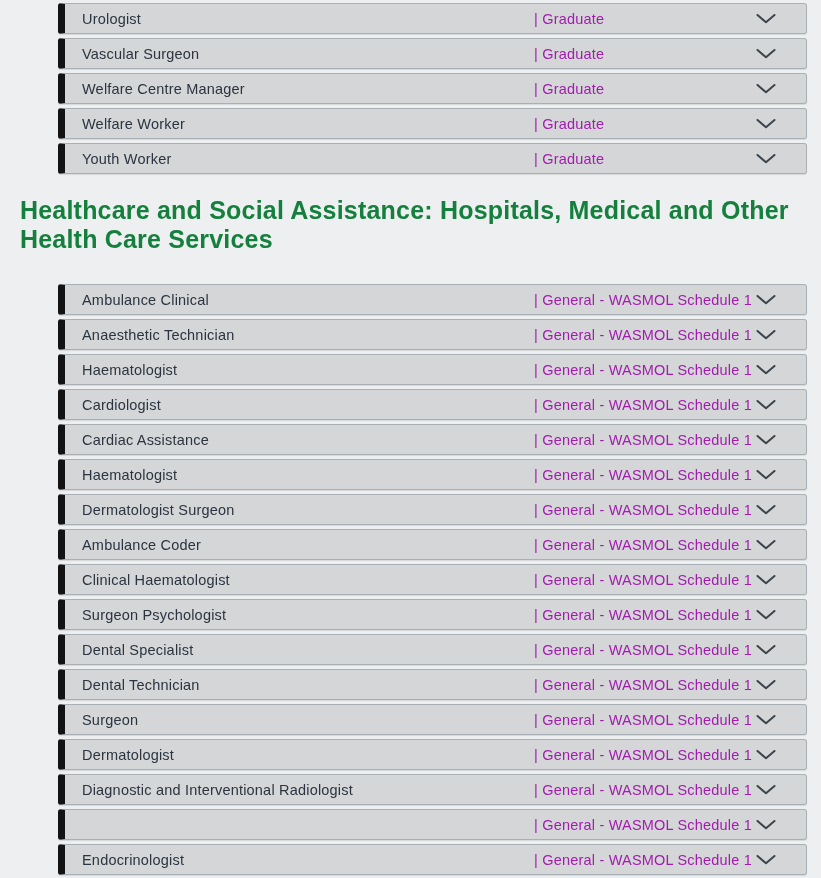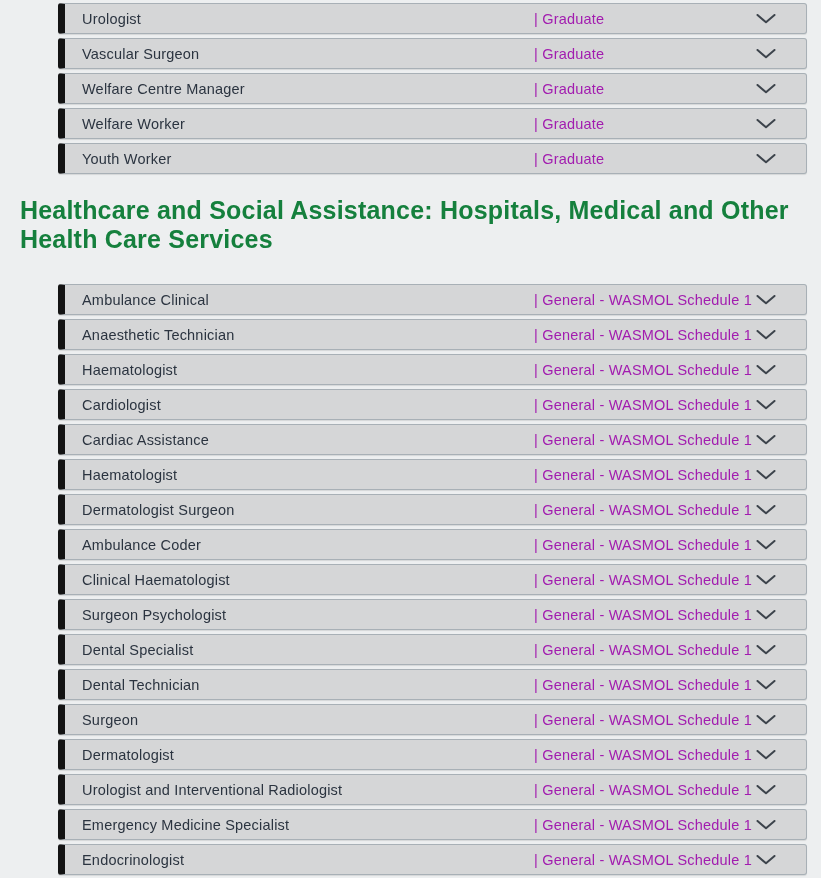--- a/index.html
+++ b/index.html
@@ -196,28 +196,27 @@
           </svg></span>
       </div>
       <div class="row">
         <span class="occ">Dermatologist</span>
         <span class="stream">| General - WASMOL Schedule 1</span>
         <span class="chev"><svg width="20" height="10" viewBox="0 0 20 10">
             <polyline points="1.5,1 10,8.3 18.5,1" fill="none" stroke="#3d444c" stroke-width="2" stroke-linecap="round" stroke-linejoin="round"></polyline>
           </svg></span>
       </div>
       <div class="row">
-        <span class="occ">Urologist and Interventional Radiologist</span>
-        <span class="stream">| General - WASMOL Schedule 1</span>
-        <span class="chev"><svg width="20" height="10" viewBox="0 0 20 10">
-            <polyline points="1.5,1 10,8.3 18.5,1" fill="none" stroke="#3d444c" stroke-width="2" stroke-linecap="round" stroke-linejoin="round"></polyline>
-          </svg></span>
-      </div>
-      <div class="row">
-        <span class="occ">Emergency Medicine Specialist</span>
+        <span class="occ">Diagnostic and Interventional Radiologist</span>
+        <span class="stream">| General - WASMOL Schedule 1</span>
+        <span class="chev"><svg width="20" height="10" viewBox="0 0 20 10">
+            <polyline points="1.5,1 10,8.3 18.5,1" fill="none" stroke="#3d444c" stroke-width="2" stroke-linecap="round" stroke-linejoin="round"></polyline>
+          </svg></span>
+      </div>
+      <div class="row">
         <span class="stream">| General - WASMOL Schedule 1</span>
         <span class="chev"><svg width="20" height="10" viewBox="0 0 20 10">
             <polyline points="1.5,1 10,8.3 18.5,1" fill="none" stroke="#3d444c" stroke-width="2" stroke-linecap="round" stroke-linejoin="round"></polyline>
           </svg></span>
       </div>
       <div class="row">
         <span class="occ">Endocrinologist</span>
         <span class="stream">| General - WASMOL Schedule 1</span>
         <span class="chev"><svg width="20" height="10" viewBox="0 0 20 10">
             <polyline points="1.5,1 10,8.3 18.5,1" fill="none" stroke="#3d444c" stroke-width="2" stroke-linecap="round" stroke-linejoin="round"></polyline>

